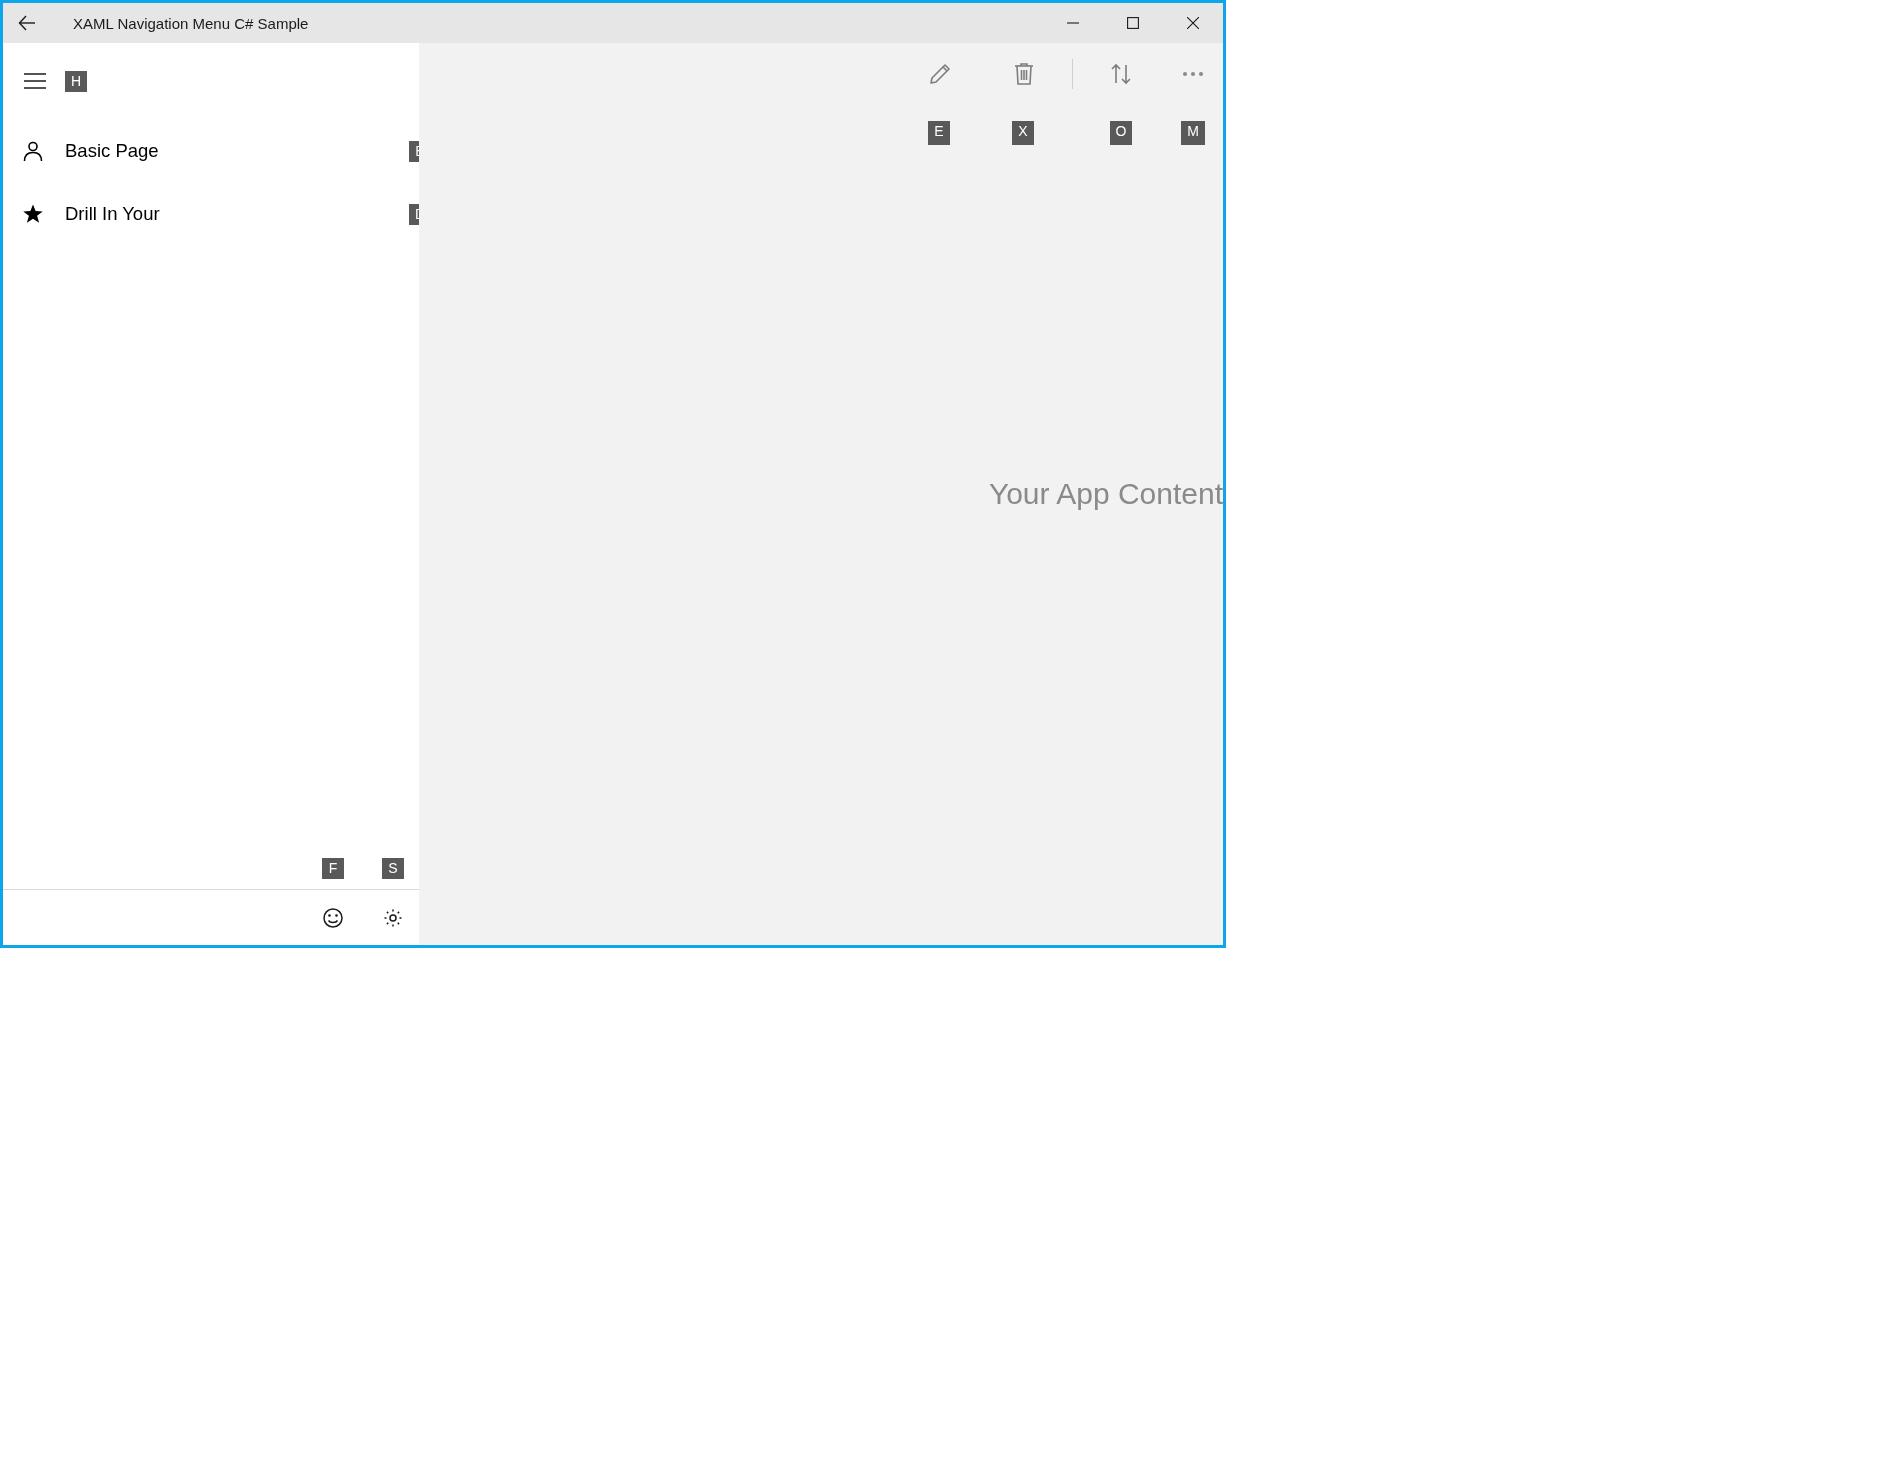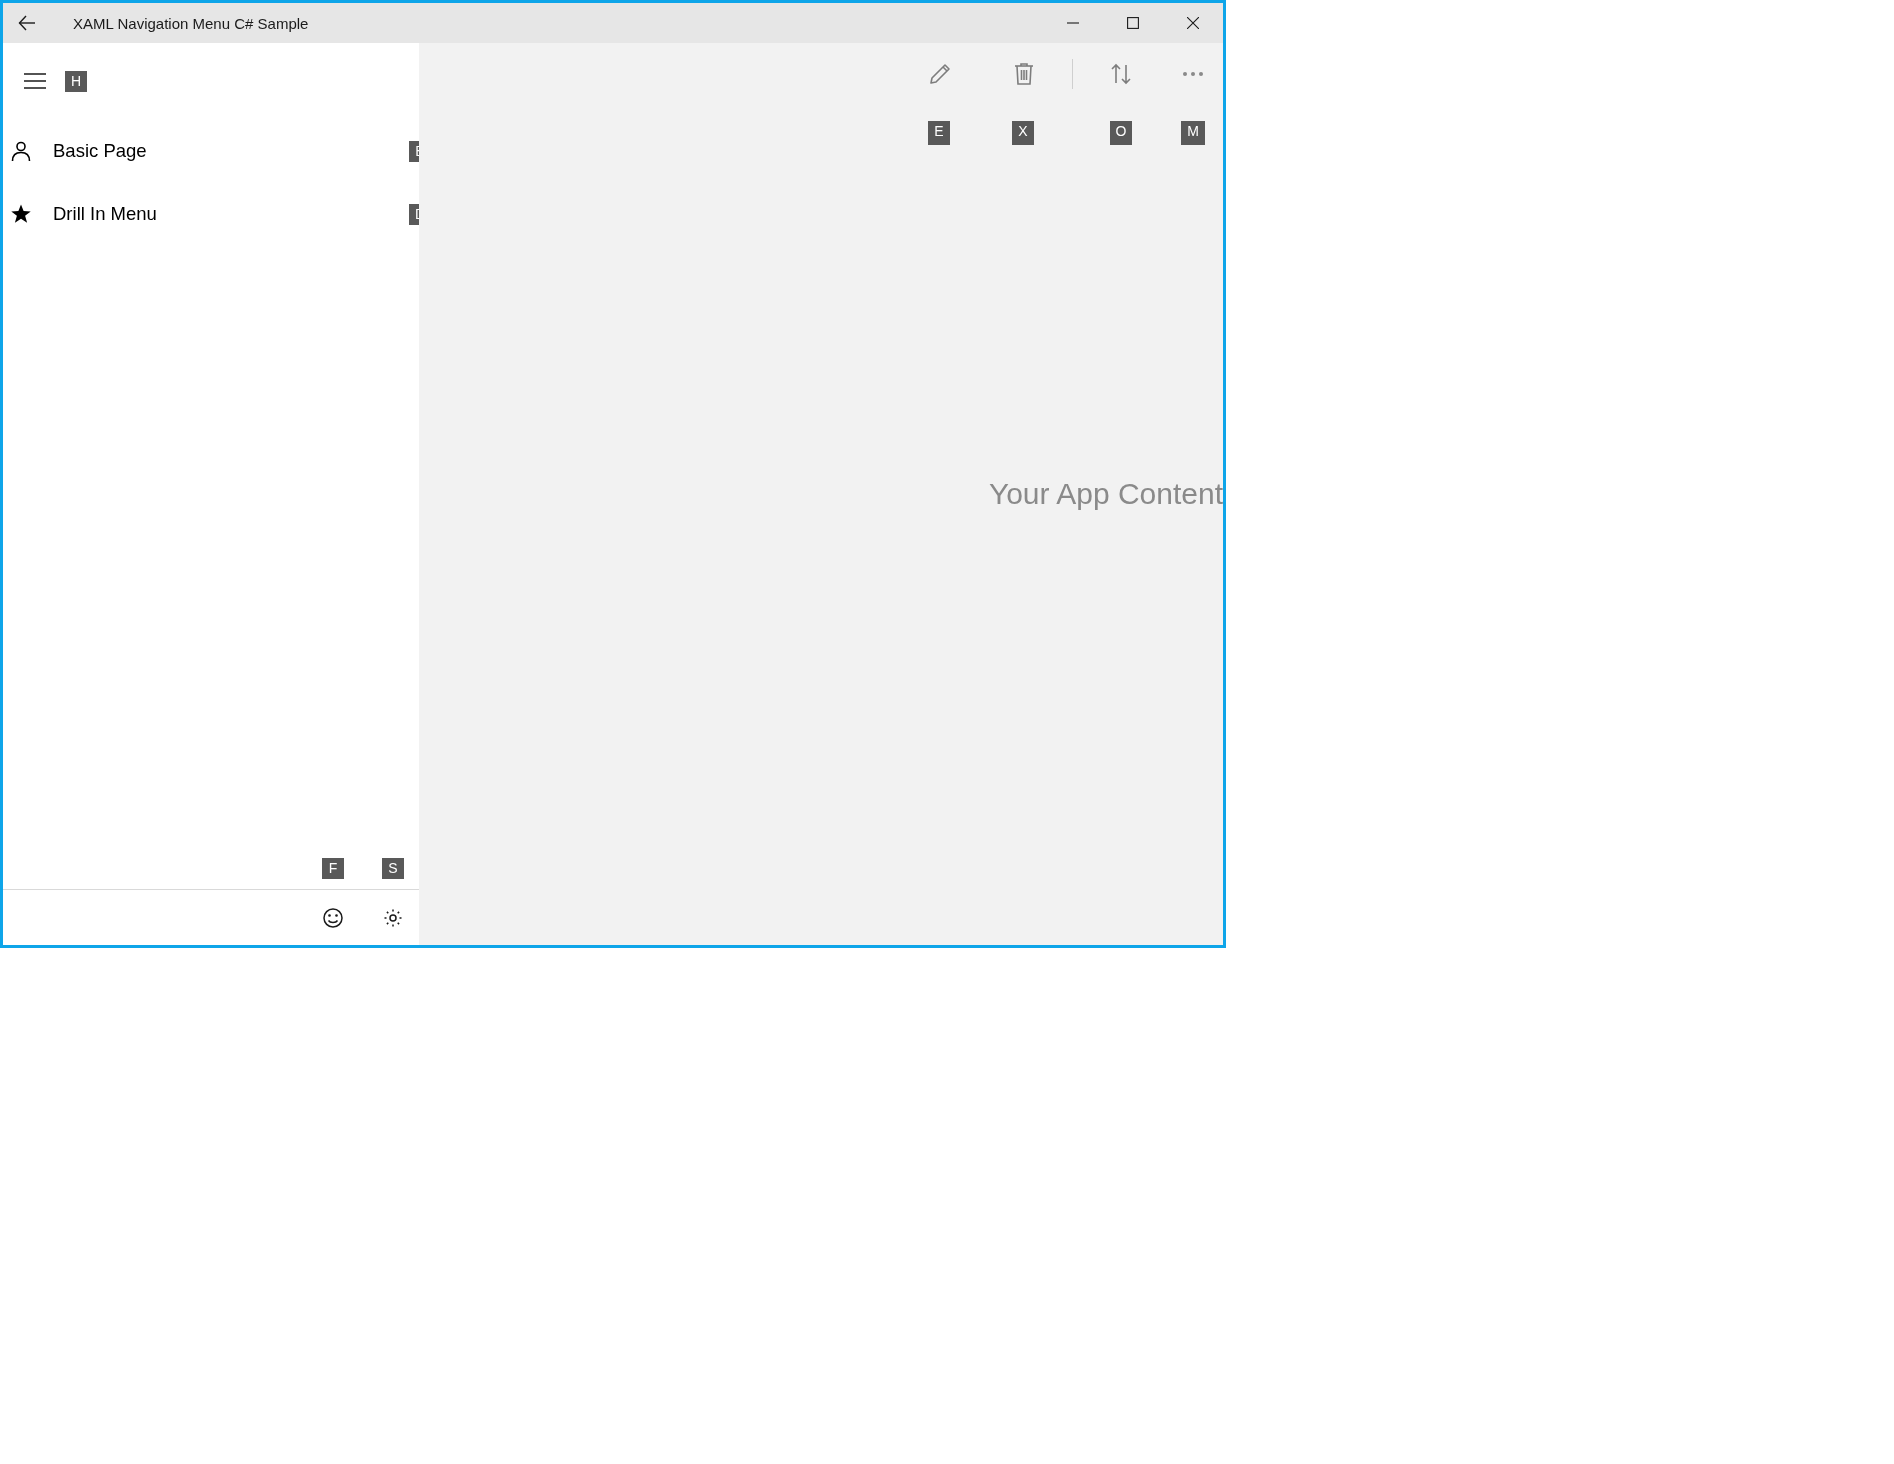--- a/index.html
+++ b/index.html
@@ -95,21 +95,21 @@
 
   
   .nav-list {
     flex: 0 0 auto;
   }
   .nav-item {
     height: 63px;
     display: flex;
     align-items: center;
     position: relative;
-    padding-left: 6px;
+    padding-left: 18px;
   }
   .nav-item.selected::before {
     content: "";
     position: absolute;
     left: 0;
     top: 14px;
     bottom: 14px;
     width: 5px;
     background: #0a8fe6;
   }
@@ -307,21 +307,21 @@
           <span class="keytip" style="right:-12px; top:22px;">B</span>
         </div>
 
 
         <div class="nav-item">
           <span class="nav-icon">
             <svg width="22" height="22" viewBox="0 0 22 22" fill="currentColor">
               <path d="M11 1.5 L13.6 8.1 L20.7 8.4 L15.1 12.8 L17.1 19.7 L11 15.7 L4.9 19.7 L6.9 12.8 L1.3 8.4 L8.4 8.1 Z"></path>
             </svg>
           </span>
-          <span class="nav-label">Drill In Menu</span>
+          <span class="nav-label">Drill In Your</span>
           <span class="keytip" style="right:-12px; top:22px;">D</span>
         </div>
 
       </div>
 
       <div class="nav-bottom-keytips">
         <div class="slot">
             <span class="keytip-inline">F</span>
           </div>
         <div class="slot">

